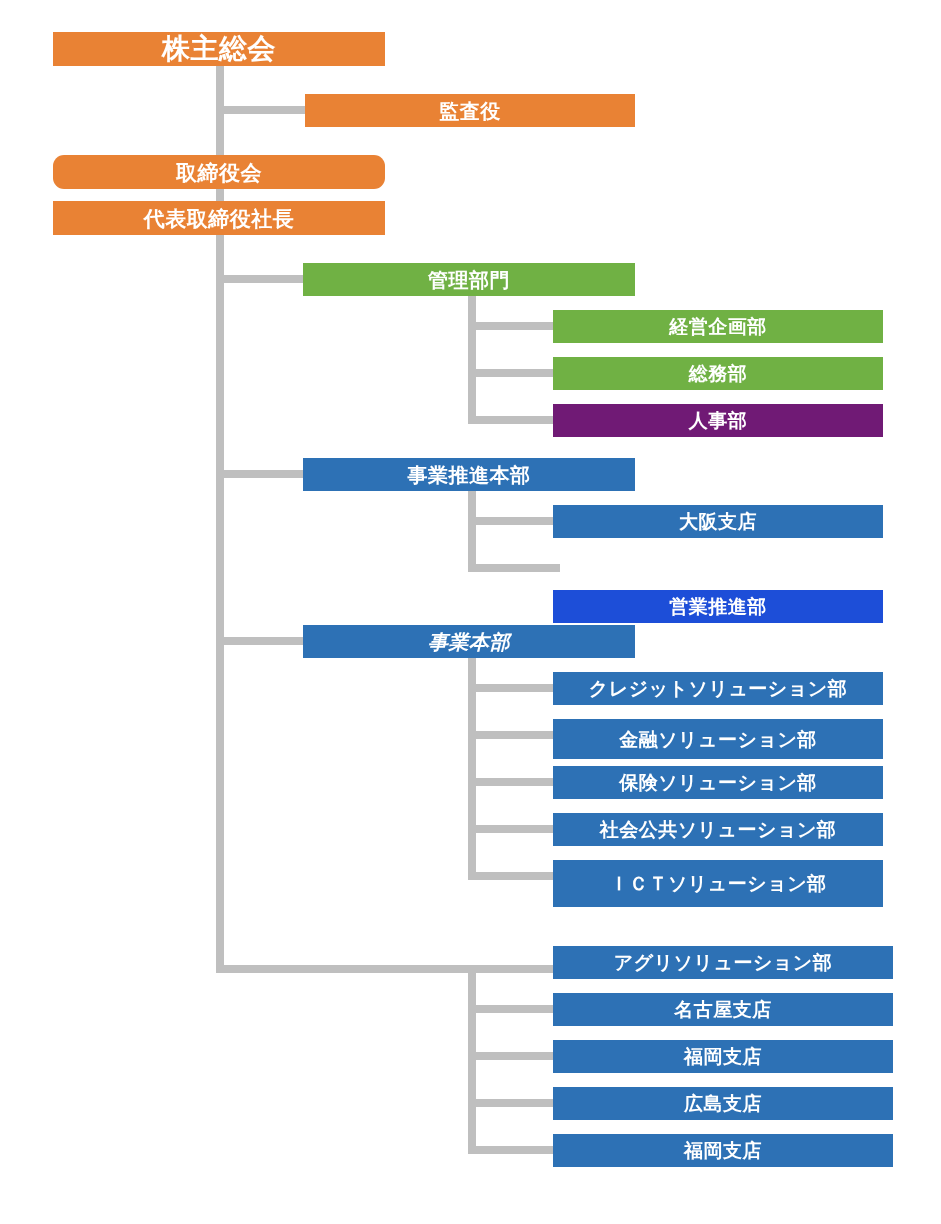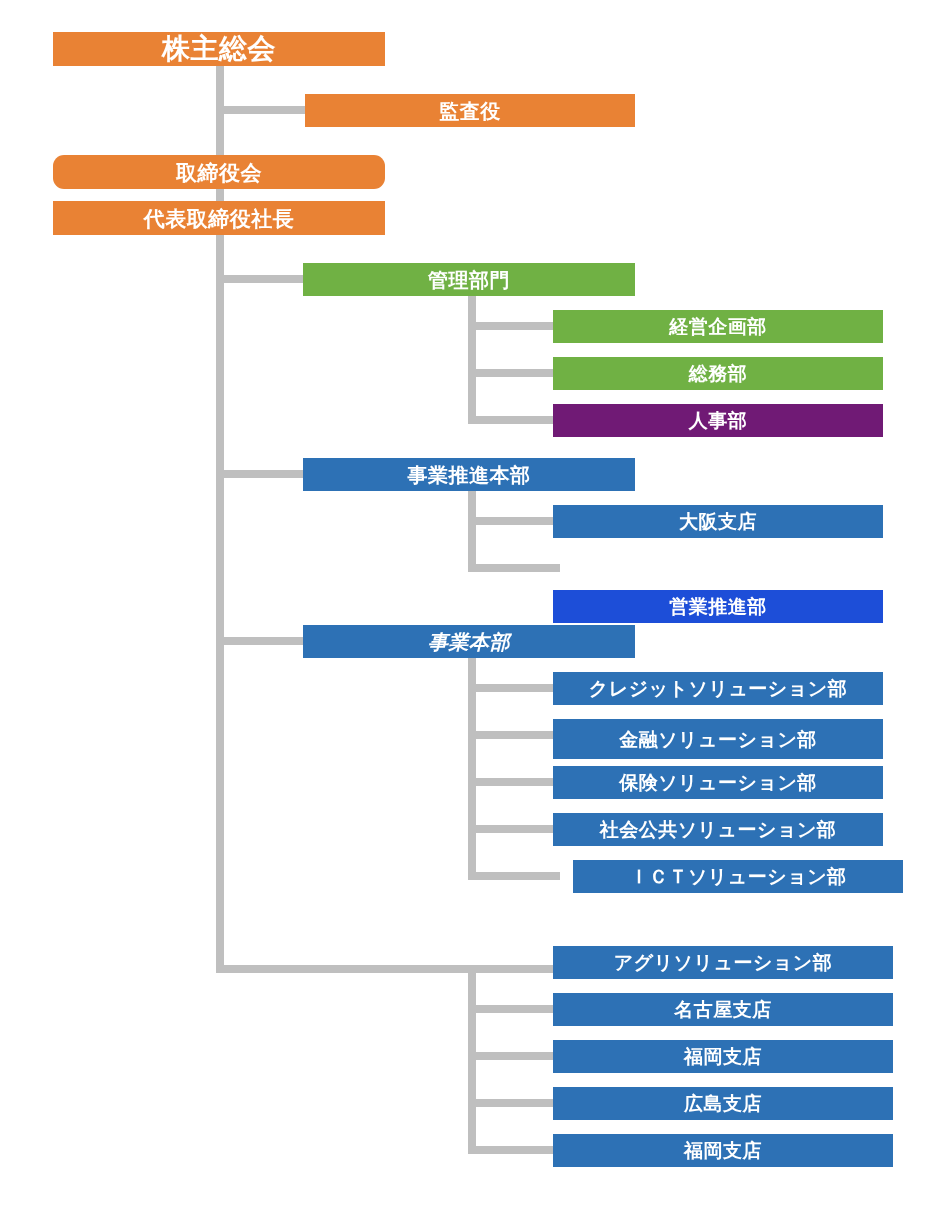--- a/index.html
+++ b/index.html
@@ -89,21 +89,21 @@
 
   <div class="node blue" style="left: 303px; top: 458px; width: 332px; height: 33px; font-size: 20px; background: rgb(45, 113, 181);">事業推進本部</div>
   <div class="node blue" style="left: 553px; top: 505px; width: 330px; height: 33px; font-size: 19px; background: rgb(45, 113, 181);">大阪支店</div>
   <div class="node blue" style="left: 553px; top: 568px; width: 330px; height: 33px; font-size: 19px; background: #1d4ed8; margin-top: 22px;">営業推進部</div>
 
   <div class="node blue" style="left: 303px; top: 625px; width: 332px; height: 33px; font-size: 20px; background: rgb(45, 113, 181); font-style: italic;">事業本部</div>
   <div class="node blue" style="left: 553px; top: 672px; width: 330px; height: 33px; font-size: 19px; background: rgb(45, 113, 181);">クレジットソリューション部</div>
   <div class="node blue" style="left: 553px; top: 719px; width: 330px; height: 40px; font-size: 19px; background: rgb(45, 113, 181);">金融ソリューション部</div>
   <div class="node blue" style="left: 553px; top: 766px; width: 330px; height: 33px; font-size: 19px; background: rgb(45, 113, 181);">保険ソリューション部</div>
   <div class="node blue" style="left: 553px; top: 813px; width: 330px; height: 33px; font-size: 19px; background: rgb(45, 113, 181);">社会公共ソリューション部</div>
-  <div class="node blue" style="left: 553px; top: 860px; width: 330px; height: 33px; font-size: 19px; background: rgb(45, 113, 181); margin-left: 20px;">ＩＣＴソリューション部</div>
+  <div class="node blue" style="left: 553px; top: 860px; width: 330px; height: 47px; font-size: 19px; background: rgb(45, 113, 181);">ＩＣＴソリューション部</div>
 
   <div class="node blue" style="left: 553px; top: 946px; width: 340px; height: 33px; font-size: 19px; background: rgb(45, 113, 181);">アグリソリューション部</div>
   <div class="node blue" style="left: 553px; top: 993px; width: 340px; height: 33px; font-size: 19px; background: rgb(45, 113, 181);">名古屋支店</div>
   <div class="node blue" style="left: 553px; top: 1040px; width: 340px; height: 33px; font-size: 19px; background: rgb(45, 113, 181);">福岡支店</div>
   <div class="node blue" style="left: 553px; top: 1087px; width: 340px; height: 33px; font-size: 19px; background: rgb(45, 113, 181);">広島支店</div>
   <div class="node blue" style="left: 553px; top: 1134px; width: 340px; height: 33px; font-size: 19px; background: rgb(45, 113, 181);">福岡支店</div>
 
 </div>
 
 </body></html>

